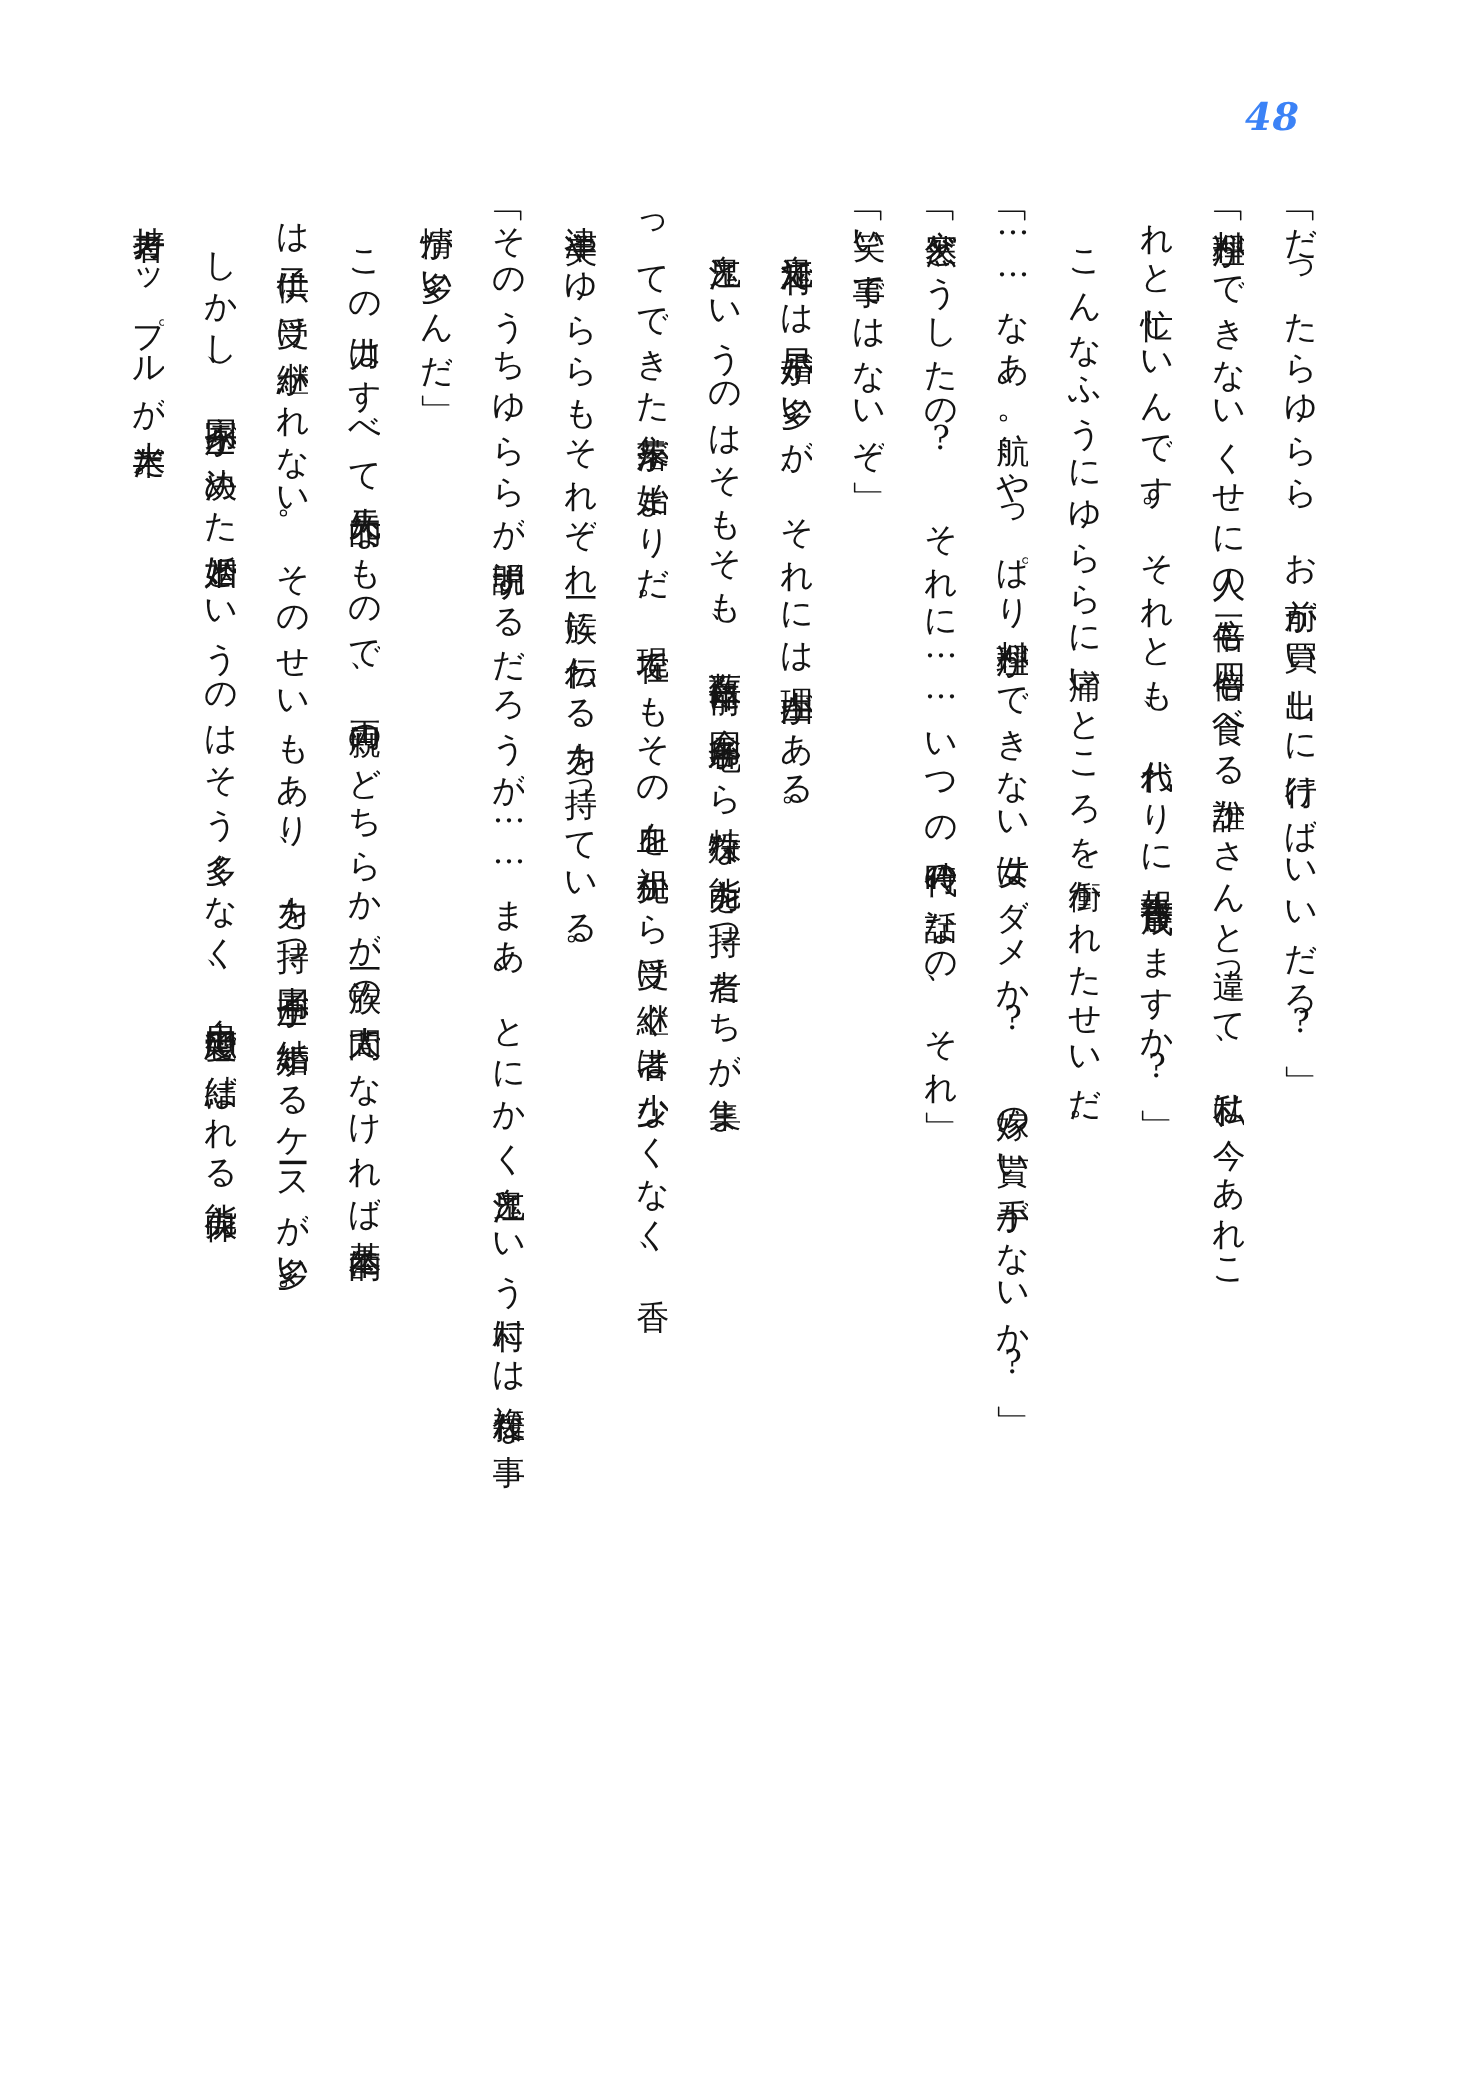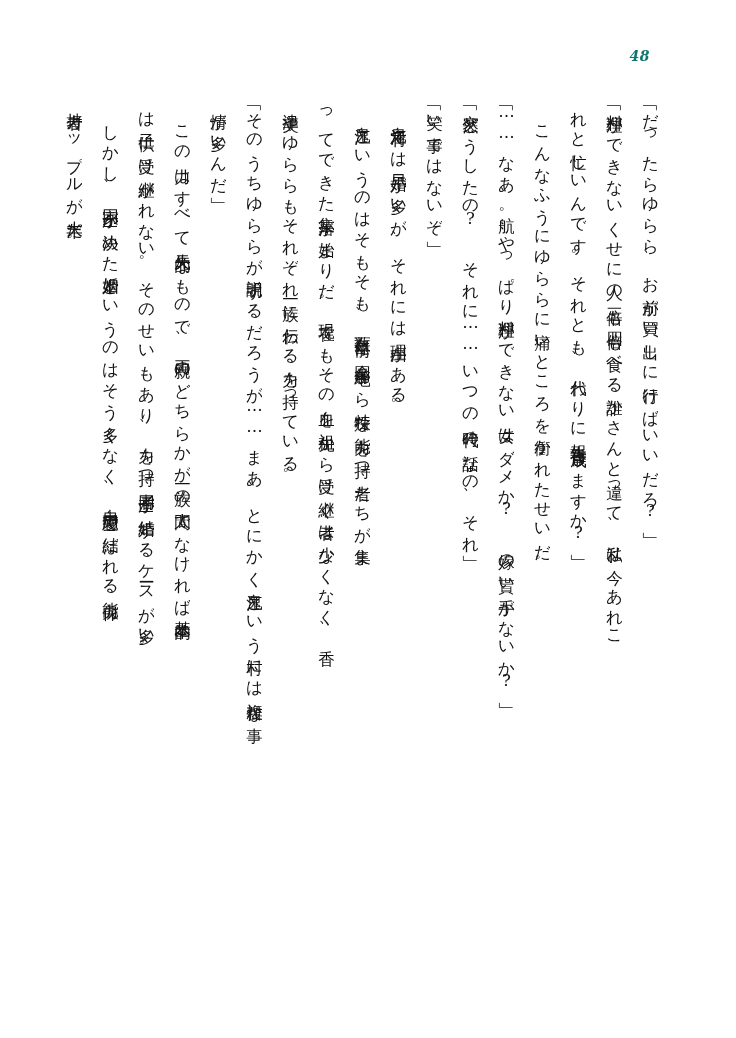--- a/index.html
+++ b/index.html
@@ -19,24 +19,24 @@
     width: 736px;
     height: 1038px;
     background: #ffffff;
     box-sizing: border-box;
   }
   .page-number {
     position: absolute;
     top: 48px;
     right: 86px;
     font-family: "DejaVu Serif", "Liberation Serif", serif;
-    font-size: 14px;
+    font-size: 19px;
     font-weight: 700;
     font-style: italic;
-    color: #0f766e;
+    color: #3b82f6;
     letter-spacing: 0.5px;
   }
   .text-block {
     position: absolute;
     top: 100px;
     right: 78px;
     left: 70px;
     bottom: 70px;
     display: flex;
     flex-direction: row-reverse;

